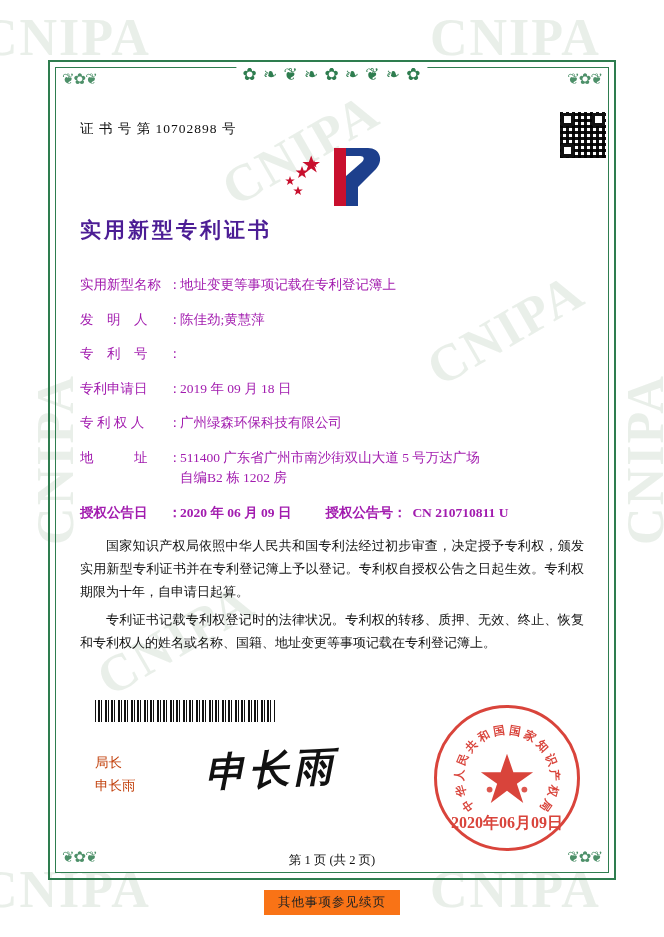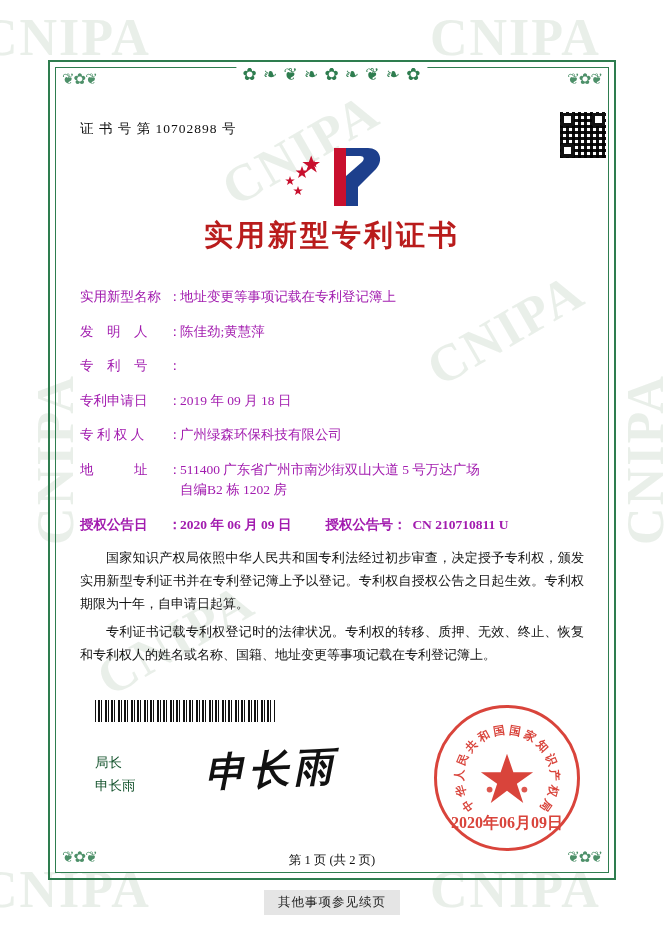--- a/index.html
+++ b/index.html
@@ -125,25 +125,24 @@
     margin-top:2px;
   }
   .emblem svg{
     position:absolute;
     left:50%;
     transform:translateX(-50%);
     top:0;
   }
 
   .title{
-    text-align:center;
-    font-size:29px;
+    font-size:21px;
     font-weight:bold;
     letter-spacing:3px;
-    color:#b91c1c;
+    color:#4c1d95;
     margin-top:2px;
     font-family:"DejaVu Sans", sans-serif;
   }
 
   .fields{
     margin-top:34px;
     font-size:13.5px;
     color:#a21caf;
     line-height:1;
   }
@@ -191,21 +190,21 @@
     background:repeating-linear-gradient(90deg,
       #111 0 1px,#fff 1px 3px,#111 3px 5px,#fff 5px 6px,
       #111 6px 7px,#fff 7px 10px,#111 10px 12px,#fff 12px 13px);
   }
 
   
   .sig-block{
     position:absolute;
     left:95px;top:752px;
     font-size:13.5px;
-    color:#14532d;
+    color:#c2410c;
     line-height:1.7;
     z-index:5;
   }
   .handwriting{
     position:absolute;
     left:205px;top:742px;
     font-size:40px;
     font-family:"DejaVu Serif", serif;
     font-style:italic;
     font-weight:bold;
@@ -266,21 +265,21 @@
     z-index:5;
   }
 
   .footer-note{
     position:absolute;
     left:50%;
     transform:translateX(-50%);
     top:890px;
     font-size:12.5px;
     color:#222;
-    background:#e5e5e5;
+    background:#f97316;
     padding:4px 14px;
     z-index:5;
     letter-spacing:1px;
   }
 </style>
 </head>
 <body>
 
 <div id="wm-layer">
     <div class="wm" style="left: -20px; top: 8px; font-size: 52px; transform: rotate(0deg);">CNIPA</div>

